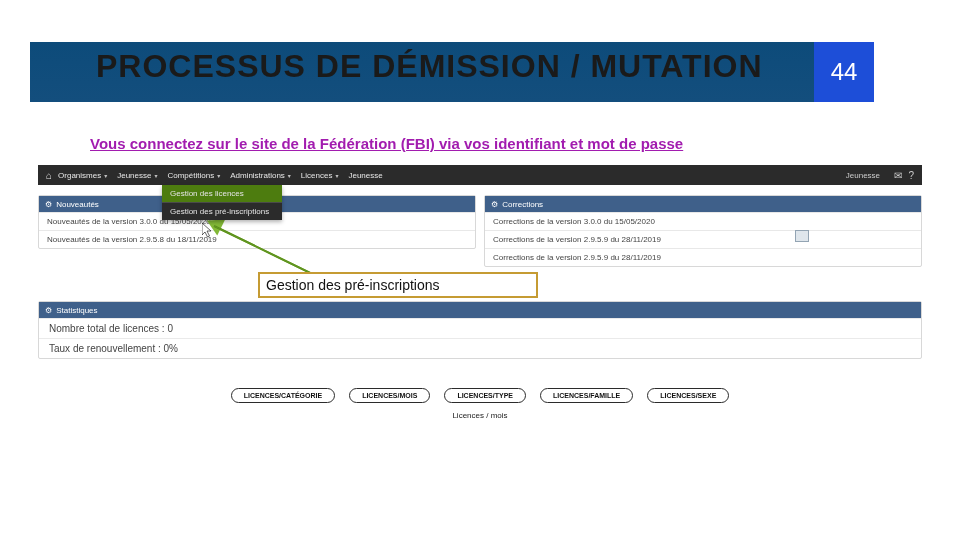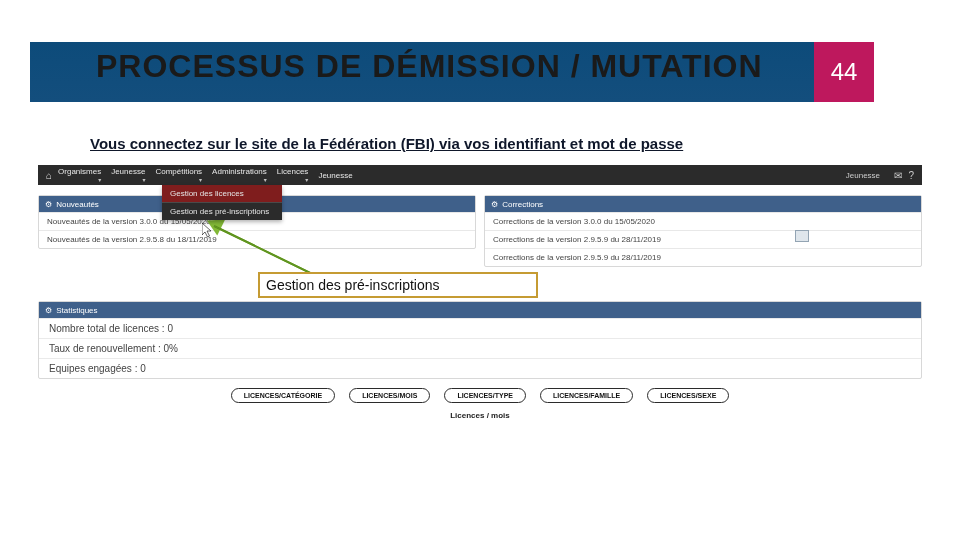--- a/index.html
+++ b/index.html
@@ -14,52 +14,52 @@
     background: linear-gradient(to bottom, #0d4b7a 0%, #134e7d 100%);
   }
   .title-text {
     position: absolute; left: 96px; top: 48px;
     font-size: 32px; font-weight: 800; letter-spacing: 1px;
     color: #1a1a1a;
   }
   .page-num {
     position: absolute; left: 814px; top: 42px;
     width: 60px; height: 60px;
-    background: #be185d; color: #fff;
+    background: #1d4ed8; color: #fff;
     font-size: 24px; font-weight: 400;
     display: flex; align-items: center; justify-content: center;
   }
 
   .subtitle {
     position: absolute; left: 90px; top: 135px;
-    font-size: 15px; font-weight: 700; text-decoration: underline; color: #0f172a;
+    font-size: 15px; font-weight: 700; text-decoration: underline; color: #a21caf;
   }
 
   
   .app {
     position: absolute; left: 38px; top: 165px;
     width: 884px;
   }
 
   .topbar {
     height: 20px; background: #2b2b2b; color: #e6e6e6;
     display: flex; align-items: center; font-size: 8px;
     padding: 0 8px;
   }
   .topbar .home { font-size: 10px; margin-right: 6px; }
-  .nav-item { margin-right: 10px; display: inline-flex; align-items: flex-end; flex-direction: column; }
+  .nav-item { margin-right: 10px; display: inline-flex; align-items: center; }
   .nav-item .chev { font-size: 6px; margin-left: 3px; opacity: .8; }
   .topbar .spacer { flex: 1; }
   .topbar .search { font-size: 8px; margin-right: 8px; color:#ccc; }
   .topbar .ico { margin-left: 6px; font-size: 10px; color:#ccc; }
 
   
   .dropdown {
     position: absolute; left: 124px; top: 20px;
-    width: 120px; background: #7f1d1d; color: #e4e4e4;
+    width: 120px; background: #4d7c0f; color: #e4e4e4;
     font-size: 8px; z-index: 5;
     box-shadow: 0 2px 4px rgba(0,0,0,.3);
   }
   .dropdown .dd-item {
     padding: 4px 8px; border-top: 1px solid #4a4a4a;
   }
   .dropdown .dd-item:first-child { border-top: none; }
   .dropdown .dd-item.active { background: #2b2b2b; }
 
   
@@ -111,21 +111,21 @@
   .btn-row {
     position: absolute; left: 0; top: 218px; width: 884px; height:24px;
     display: flex; justify-content: center; align-items: center; gap: 14px;
   }
   .btn {
     border:1px solid #2b2b2b; border-radius:12px; background:#fff; color:#111;
     font-size:7px; font-weight:700; padding:3px 12px; cursor:pointer;
   }
   .tiny-title {
     position:absolute; left:0; top:246px; width:884px; text-align:center;
-    font-size:8px; font-weight:700; color:#222;
+    font-size:8px; font-weight:400; color:#222;
   }
 
   .float-box {
     position:absolute; right:6px; top:230px; width:14px; height:12px;
     background:#dfe6ec; border:1px solid #93a4b3; z-index:8;
   }
 </style>
 </head>
 <body>
 
@@ -206,21 +206,20 @@
     </div>
 
     <div class="panel panel-stats">
       <div class="panel-head">
         <span class="gear">⚙</span>
         <span>Statistiques</span>
       </div>
       <div class="stats-list">
         <div class="row">Nombre total de licences : 0</div>
         <div class="row">Taux de renouvellement : 0%</div>
-        <div class="row">Equipes engagées : 0</div>
       </div>
     </div>
 
     <div class="btn-row">
       <button class="btn">LICENCES/CATÉGORIE</button>
       <button class="btn">LICENCES/MOIS</button>
       <button class="btn">LICENCES/TYPE</button>
       <button class="btn">LICENCES/FAMILLE</button>
       <button class="btn">LICENCES/SEXE</button>
     </div>

